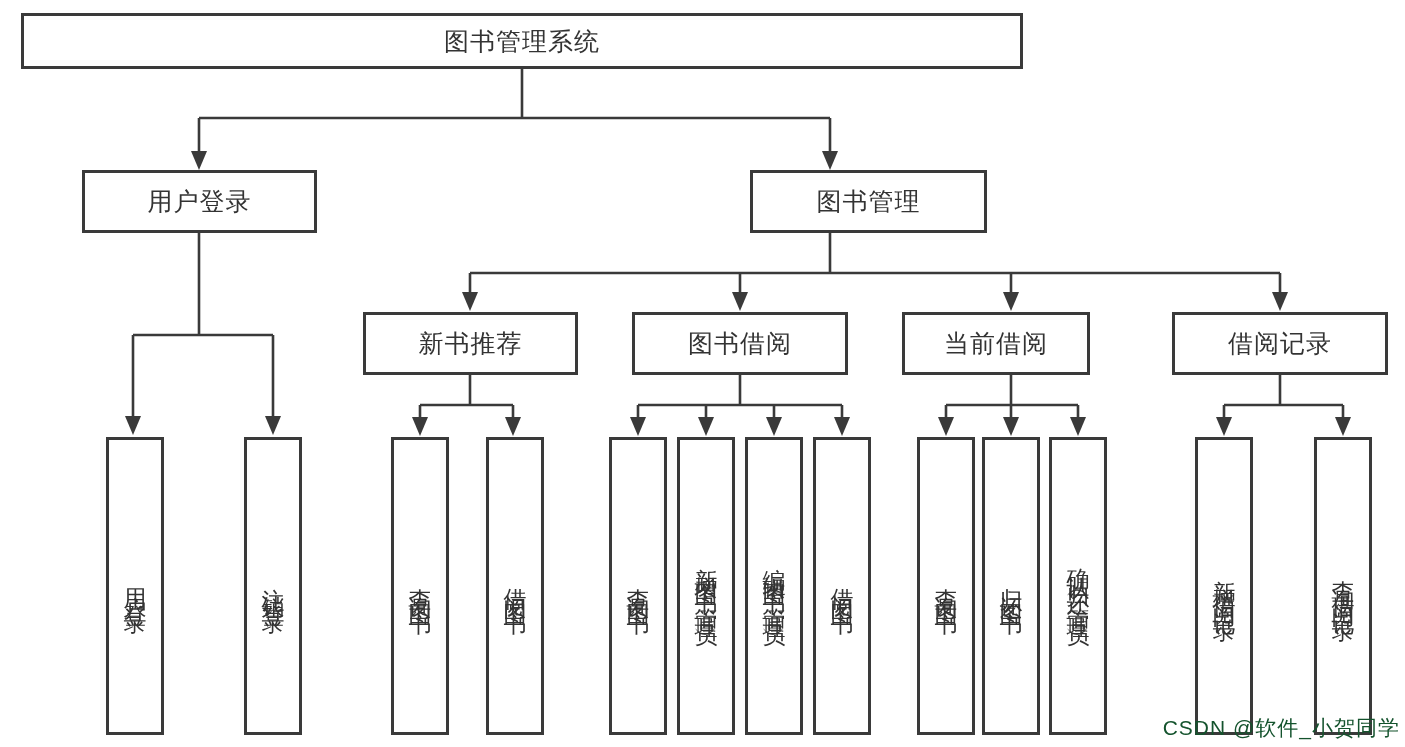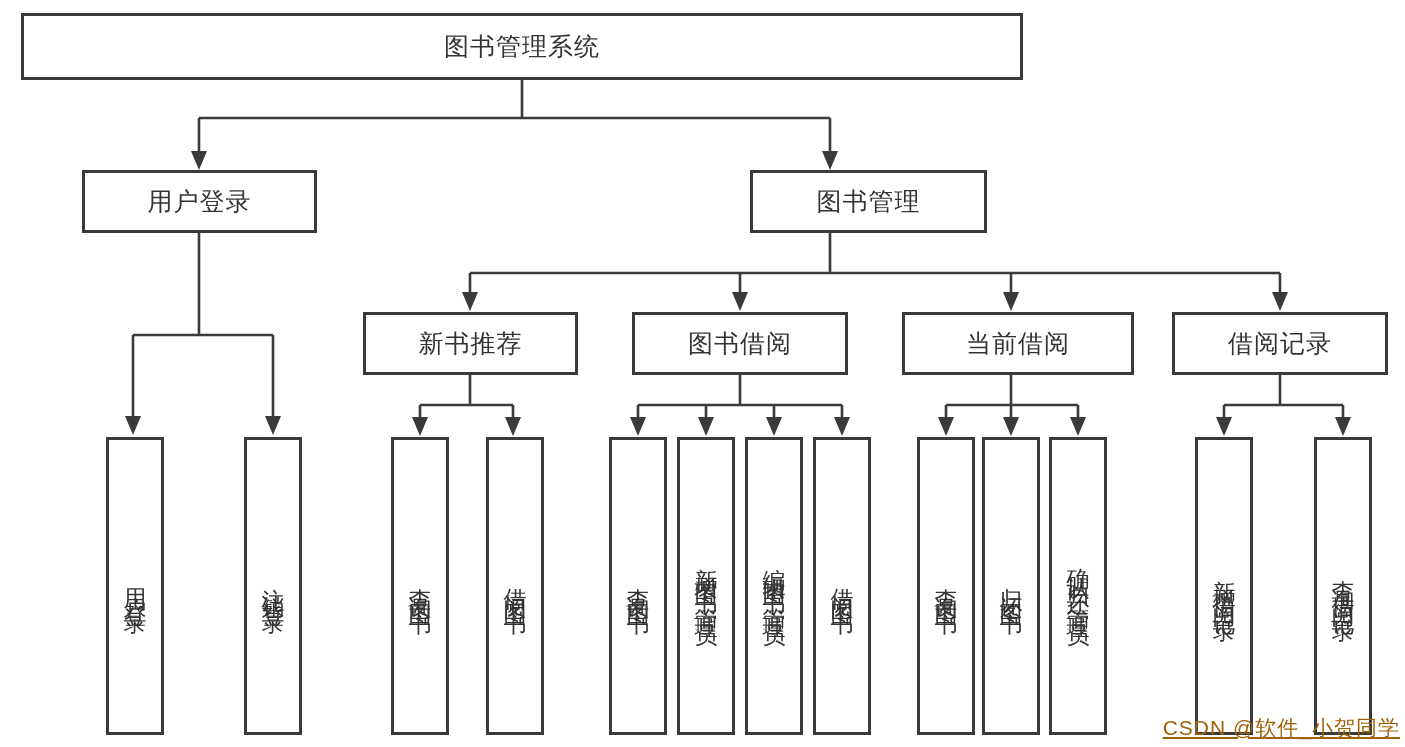--- a/index.html
+++ b/index.html
@@ -11,33 +11,33 @@
   svg.wires{position:absolute;left:0;top:0;width:1405px;height:747px;z-index:1;}
   svg.wires path.ln{stroke:#3a3a3a;stroke-width:2.6;fill:none;}
   svg.wires path.tri{fill:#3a3a3a;stroke:none;}
   .box{
     position:absolute;box-sizing:border-box;background:#ffffff;
     border:3px solid #3a3a3a;display:flex;align-items:center;justify-content:center;
     color:#333333;z-index:2;
   }
   .box span{white-space:nowrap;}
   .hbox span{font-size:25px;letter-spacing:1px;}
-  .root{left:21px;top:13px;width:1002px;height:67px;text-align:center;}
+  .root{left:21px;top:13px;width:1002px;height:56px;text-align:center;}
   .lvl2{top:170px;height:63px;}
   .lvl3{top:312px;height:63px;}
   .leaf{top:437px;height:298px;width:58px;}
   .leaf span{
     writing-mode:vertical-rl;
     font-size:23px;
     letter-spacing:8px;
     line-height:1;
   }
   .watermark{
     position:absolute;right:5px;top:714px;z-index:3;
-    font-size:21px;color:#a16207;letter-spacing:1px;white-space:nowrap;text-decoration:underline;
+    font-size:21px;color:#14532d;letter-spacing:1px;white-space:nowrap;
   }
 </style>
 </head>
 <body>
 
 <div class="stage">
 
   <svg class="wires" viewBox="0 0 1405 747" xmlns="http://www.w3.org/2000/svg">
 
     <path class="ln" d="M522 69 V118 M199 118 H830 M199 118 V152 M830 118 V152"></path>
@@ -84,21 +84,21 @@
   <div class="box hbox lvl2" style="left:712px;width:237px;margin-left:38px;">
     <span>图书管理</span>
   </div>
 
   <div class="box hbox lvl3" style="left:363px;width:215px;">
     <span>新书推荐</span>
   </div>
   <div class="box hbox lvl3" style="left:632px;width:216px;">
     <span>图书借阅</span>
   </div>
-  <div class="box hbox lvl3" style="left:902px;width:232px;">
+  <div class="box hbox lvl3" style="left:902px;width:188px;">
     <span>当前借阅</span>
   </div>
   <div class="box hbox lvl3" style="left:1172px;width:216px;">
     <span>借阅记录</span>
   </div>
 
   <div class="box leaf" style="left:106px;">
     <span>用户登录</span>
   </div>
   <div class="box leaf" style="left:244px;">

